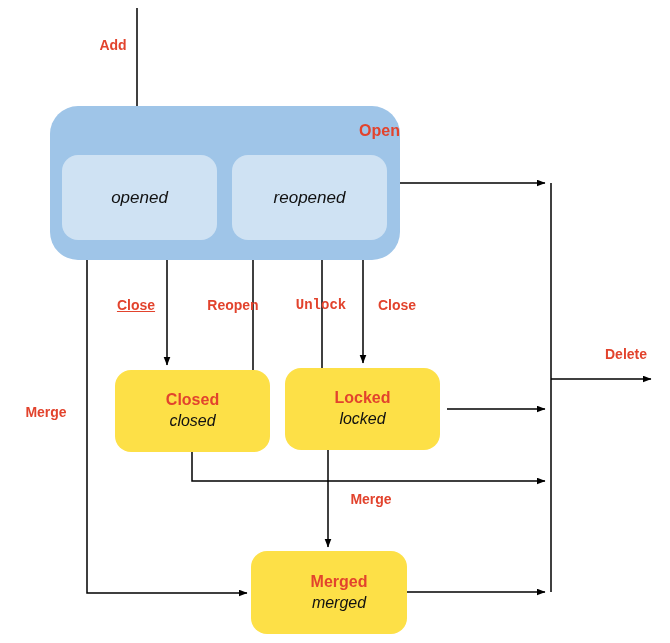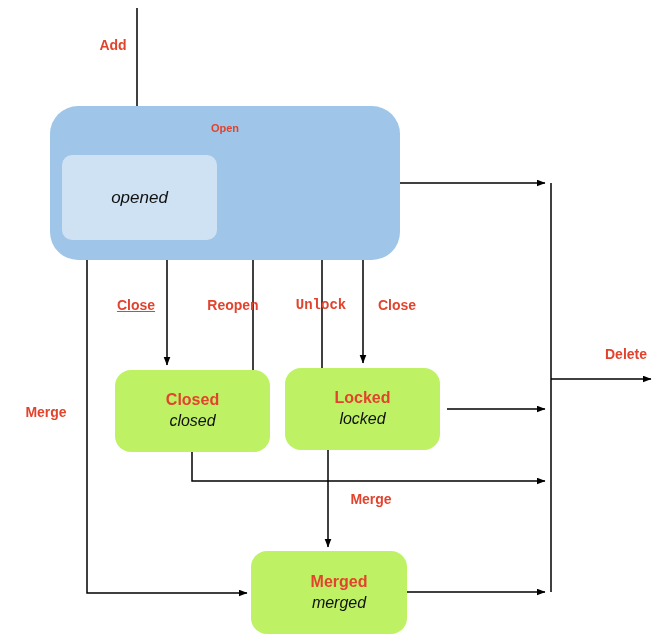--- a/index.html
+++ b/index.html
@@ -25,49 +25,49 @@
     left: 50px; top: 106px;
     width: 350px; height: 154px;
     background: #9fc5e8;
     border-radius: 28px;
   }
 
   .group-title {
     position: absolute;
     left: 0; right: 0;
     top: 16px;
-    text-align: center;
+    text-align: right;
     font-weight: bold;
-    font-size: 11px;
+    font-size: 16px;
     color: #e2432d;
   }
 
   .substate {
     position: absolute;
     width: 155px; height: 85px;
     top: 49px;
     background: #cfe2f3;
-    border-radius: 10px;
+    border-radius: 16px;
     display: flex;
     align-items: center;
     justify-content: center;
   }
   .substate.left  { left: 12px; }
   .substate.right { left: 182px; }
 
   .substate-name {
     font-style: italic;
     font-size: 17px;
     color: #111111;
   }
 
   .state-box {
     position: absolute;
     width: 155px; height: 82px;
-    background: #bef264;
+    background: #fde047;
     border-radius: 16px;
     display: flex;
     flex-direction: column;
     align-items: center;
     justify-content: center;
     line-height: 1.3;
   }
   .state-box.closed { left: 115px; top: 370px; }
   .state-box.locked { left: 285px; top: 368px; }
   .state-box.merged { left: 251px; top: 551px; width: 156px; height: 83px; padding-left: 20px; }
@@ -129,20 +129,23 @@
     <path d="M87,260 V593 H247" stroke="#000" stroke-width="1.5" fill="none" marker-end="url(#arrow)"></path>
 
     <path d="M407,592 H545" stroke="#000" stroke-width="1.5" fill="none" marker-end="url(#arrow)"></path>
   </svg>
 
   <div class="group-box">
     <div class="group-title">Open</div>
     <div class="substate left">
       <span class="substate-name">opened</span>
     </div>
+    <div class="substate right">
+      <span class="substate-name">reopened</span>
+    </div>
   </div>
 
   <div class="state-box closed">
     <span class="state-title">Closed</span>
     <span class="state-sub">closed</span>
   </div>
 
   <div class="state-box locked">
     <span class="state-title">Locked</span>
     <span class="state-sub">locked</span>

